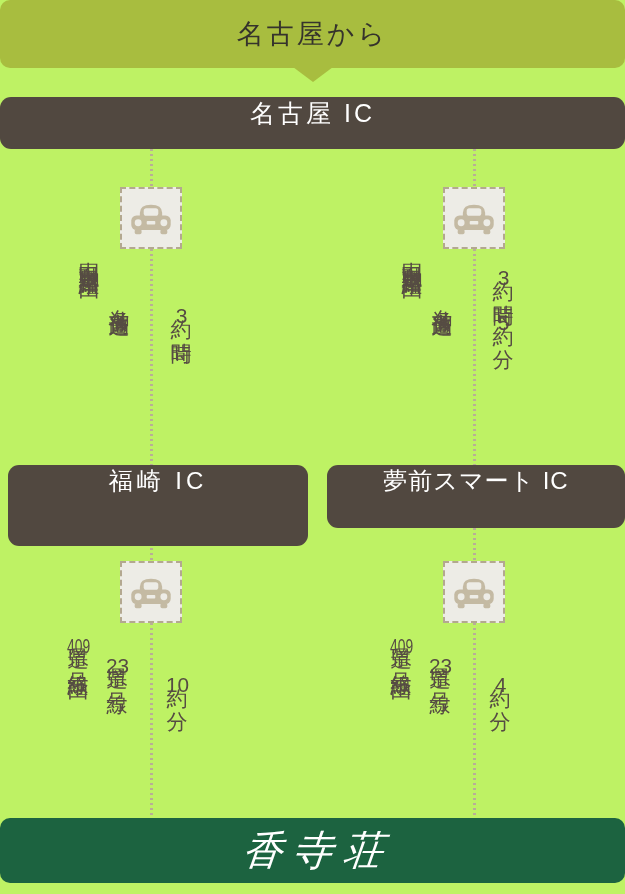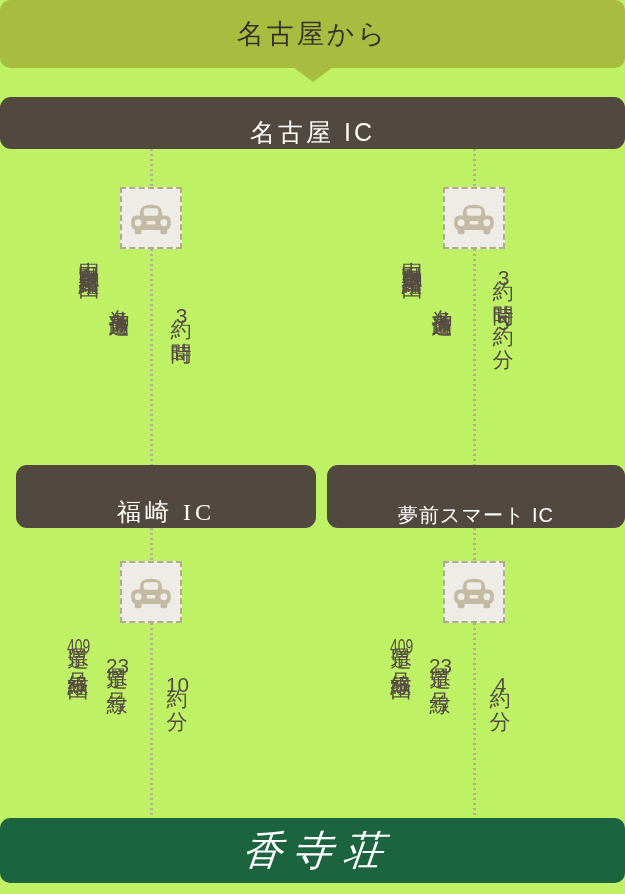--- a/index.html
+++ b/index.html
@@ -39,29 +39,29 @@
     border-top: 15px solid #a8bd3f;
   }
 
   
   .bar {
     position: absolute;
     background: #514840;
     border-radius: 11px;
     color: #ffffff;
     display: flex; flex-direction: column;
-    align-items: center; justify-content: flex-end;
+    align-items: center; justify-content: flex-start;
     text-align: center;
   }
   .start-bar { left: 0; top: 97px; width: 625px; height: 52px; }
   .start-bar .bar-label { font-size: 25px; letter-spacing: 3px; }
-  .waypoint-left  { left: 16px;   top: 465px; width: 300px; height: 63px; font-family: Liberation Serif, serif; }
+  .waypoint-left  { left: 8px;   top: 465px; width: 300px; height: 81px; }
   .waypoint-right { left: 327px; top: 465px; width: 298px; height: 63px; }
   .waypoint-left .bar-label { font-size: 24px; letter-spacing: 4px; }
-  .waypoint-right .bar-label { font-size: 20px; letter-spacing: 1px; line-height: 1.3; }
+  .waypoint-right .bar-label { font-size: 24px; letter-spacing: 1px; line-height: 1.3; }
 
   
   .dotline {
     position: absolute;
     width: 3px;
     background: repeating-linear-gradient(to bottom,
       #b9ae96 0px, #b9ae96 2px, transparent 2px, transparent 5px);
   }
   .line-l1 { left: 150px; top: 149px; height: 316px; }
   .line-r1 { left: 473px; top: 149px; height: 316px; }

